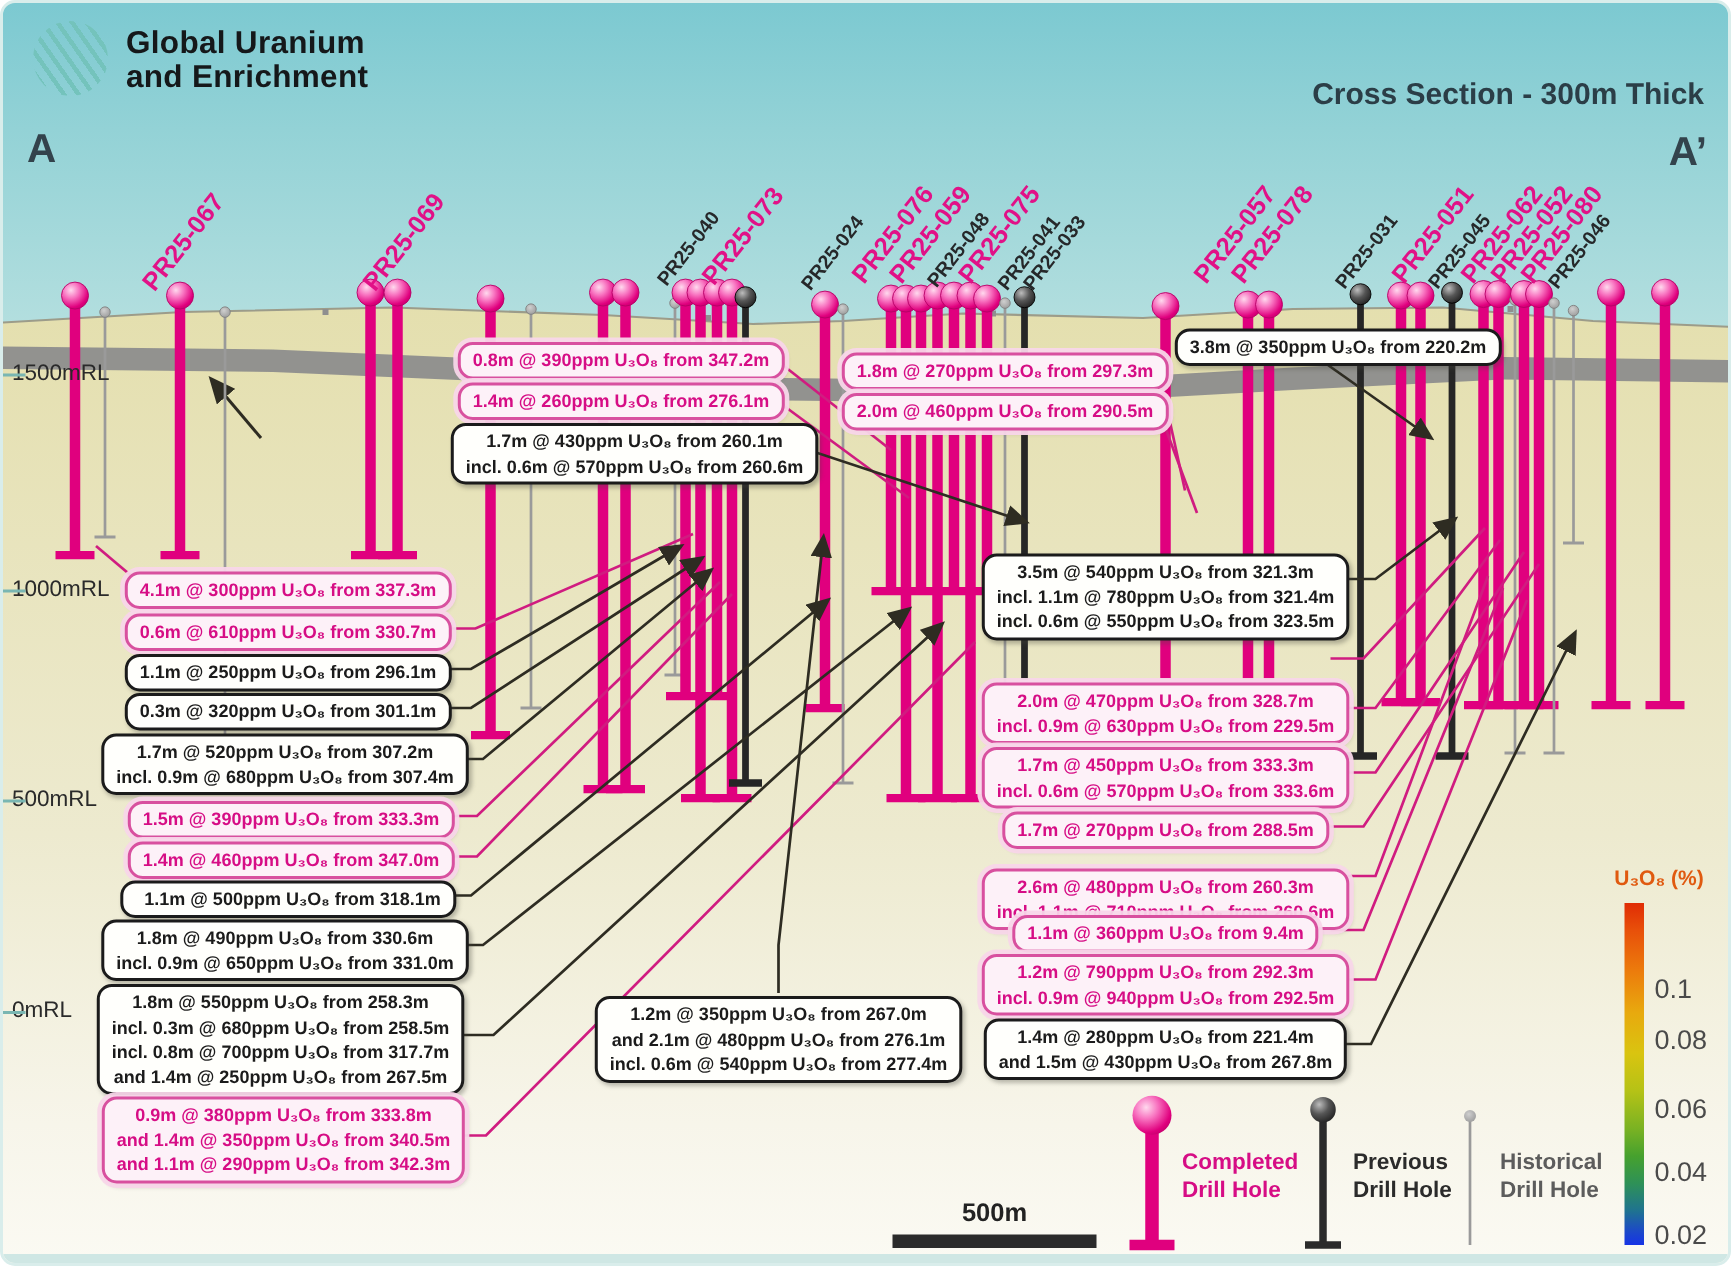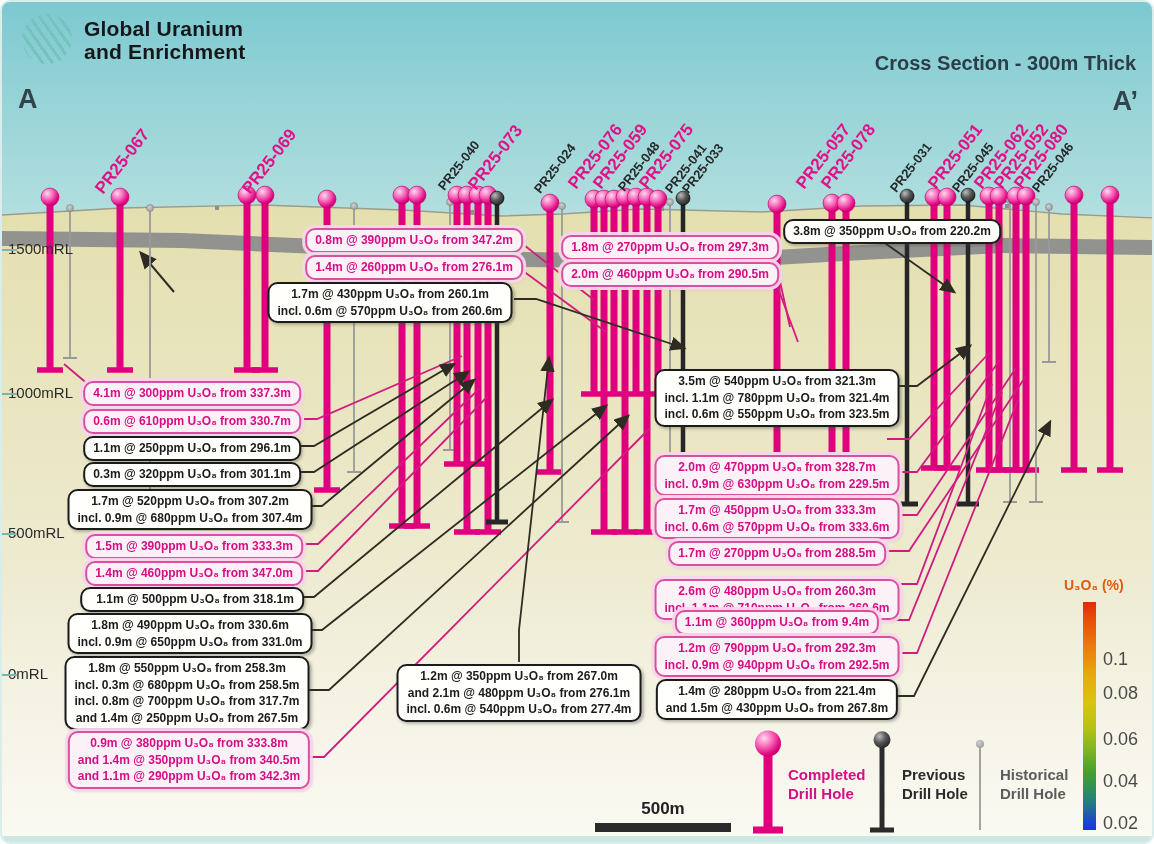--- a/index.html
+++ b/index.html
@@ -430,21 +430,21 @@
           <div>0.9m @ 380ppm U₃O₈ from 333.8m</div>
           <div>and 1.4m @ 350ppm U₃O₈ from 340.5m</div>
           <div>and 1.1m @ 290ppm U₃O₈ from 342.3m</div>
         </div>
         <div class="co-box co-pink" style="left: 412px; top: 226px;">
           <div>0.8m @ 390ppm U₃O₈ from 347.2m</div>
         </div>
         <div class="co-box co-pink" style="left: 412px; top: 253px;">
           <div>1.4m @ 260ppm U₃O₈ from 276.1m</div>
         </div>
-        <div class="co-box co-white" style="left: 388px; top: 280px;">
+        <div class="co-box co-white" style="left: 421px; top: 280px;">
           <div>1.7m @ 430ppm U₃O₈ from 260.1m</div>
           <div>incl. 0.6m @ 570ppm U₃O₈ from 260.6m</div>
         </div>
         <div class="co-box co-pink" style="left: 668px; top: 233px;">
           <div>1.8m @ 270ppm U₃O₈ from 297.3m</div>
         </div>
         <div class="co-box co-pink" style="left: 668px; top: 260px;">
           <div>2.0m @ 460ppm U₃O₈ from 290.5m</div>
         </div>
         <div class="co-box co-white" style="left: 890px; top: 217px;">
@@ -493,21 +493,21 @@
 
     <div id="legendLayer">
         <div class="legend-label" style="left: 786px; top: 764px; color: rgb(214, 13, 133);">Completed
 Drill Hole</div>
         <div class="legend-label" style="left: 900px; top: 764px; color: rgb(43, 43, 43);">Previous
 Drill Hole</div>
         <div class="legend-label" style="left: 998px; top: 764px; color: rgb(92, 92, 92);">Historical
 Drill Hole</div>
       </div>
 
-    <div class="colorbar-title" style="left:1062px;top:575px;width:84px;">U₃O₈ (%)</div>
+    <div class="colorbar-title" style="left:1062px;top:575px;width:84px;text-align:center;">U₃O₈ (%)</div>
     <div class="colorbar" style="left:1081px;top:600px;height:228px;"></div>
     <div id="colorbarTicks">
         <div class="colorbar-tick" style="left: 1101px; top: 609px;">0.1</div>
         <div class="colorbar-tick" style="left: 1101px; top: 643px;">0.08</div>
         <div class="colorbar-tick" style="left: 1101px; top: 689px;">0.06</div>
         <div class="colorbar-tick" style="left: 1101px; top: 731px;">0.04</div>
         <div class="colorbar-tick" style="left: 1101px; top: 773px;">0.02</div>
         <div class="colorbar-tick" style="left: 1101px; top: 810px;">0</div>
       </div>
 

